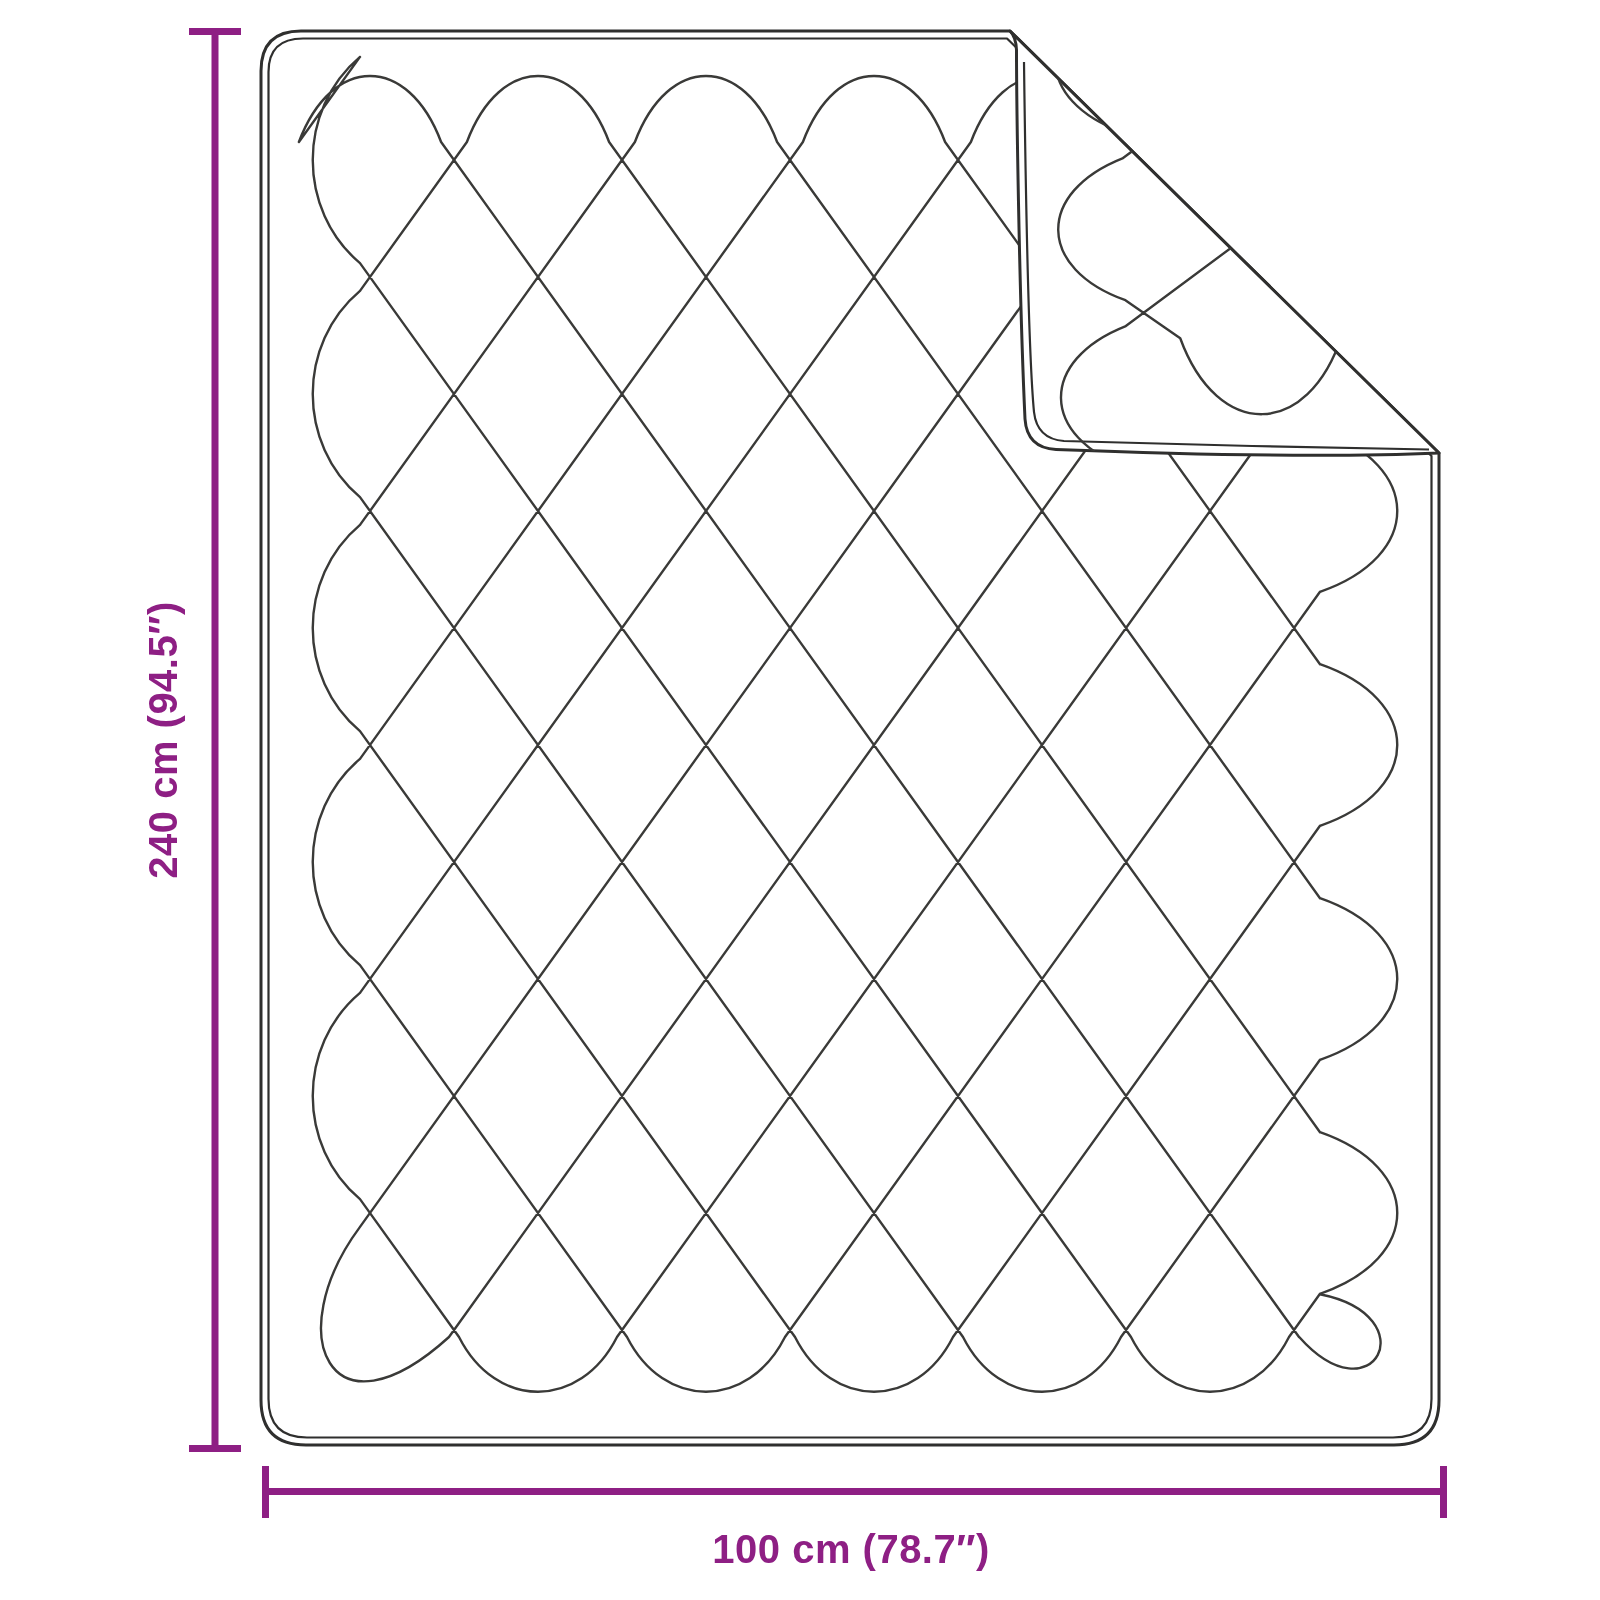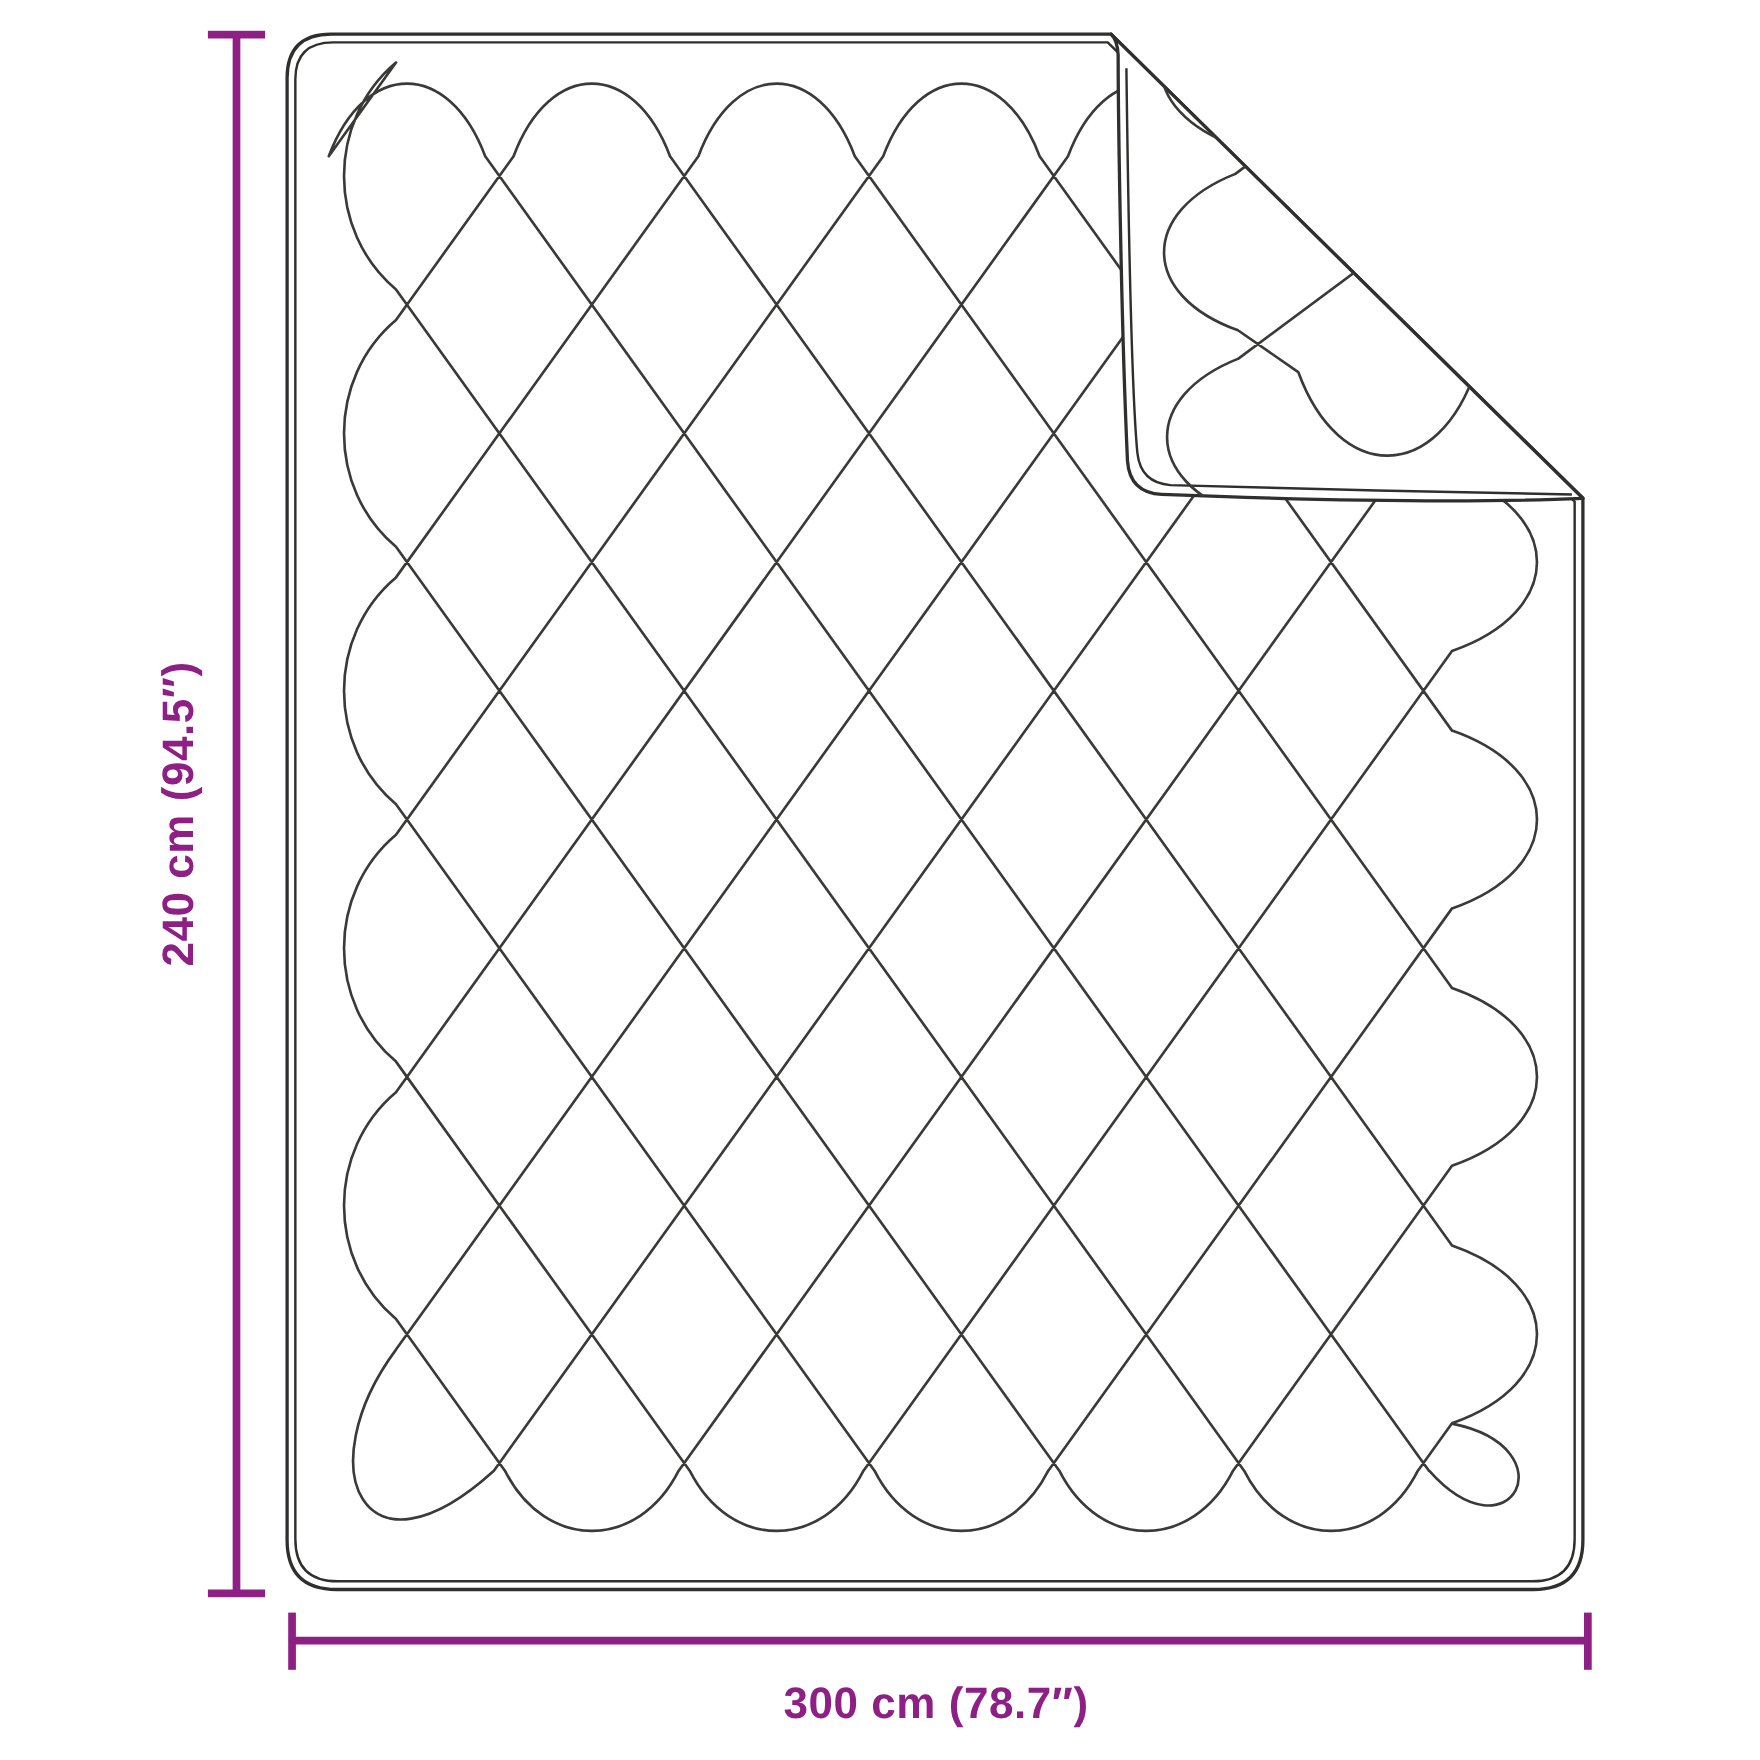--- a/index.html
+++ b/index.html
@@ -70,14 +70,14 @@
     </g>
 
     <g stroke="var(--accent)" fill="var(--accent)">
       <line x1="265.5" y1="1491.5" x2="1443.5" y2="1491.5" stroke-width="7"></line>
       <rect x="262" y="1466" width="7" height="52" stroke="none"></rect>
       <rect x="1440" y="1466" width="7" height="52" stroke="none"></rect>
     </g>
   </svg>
 
   <div class="dim-label vertical">240 cm (94.5″)</div>
-  <div class="dim-label horizontal">300 cm (78.7″)</div>
+  <div class="dim-label horizontal">100 cm (78.7″)</div>
 </div>
 
 </body></html>

